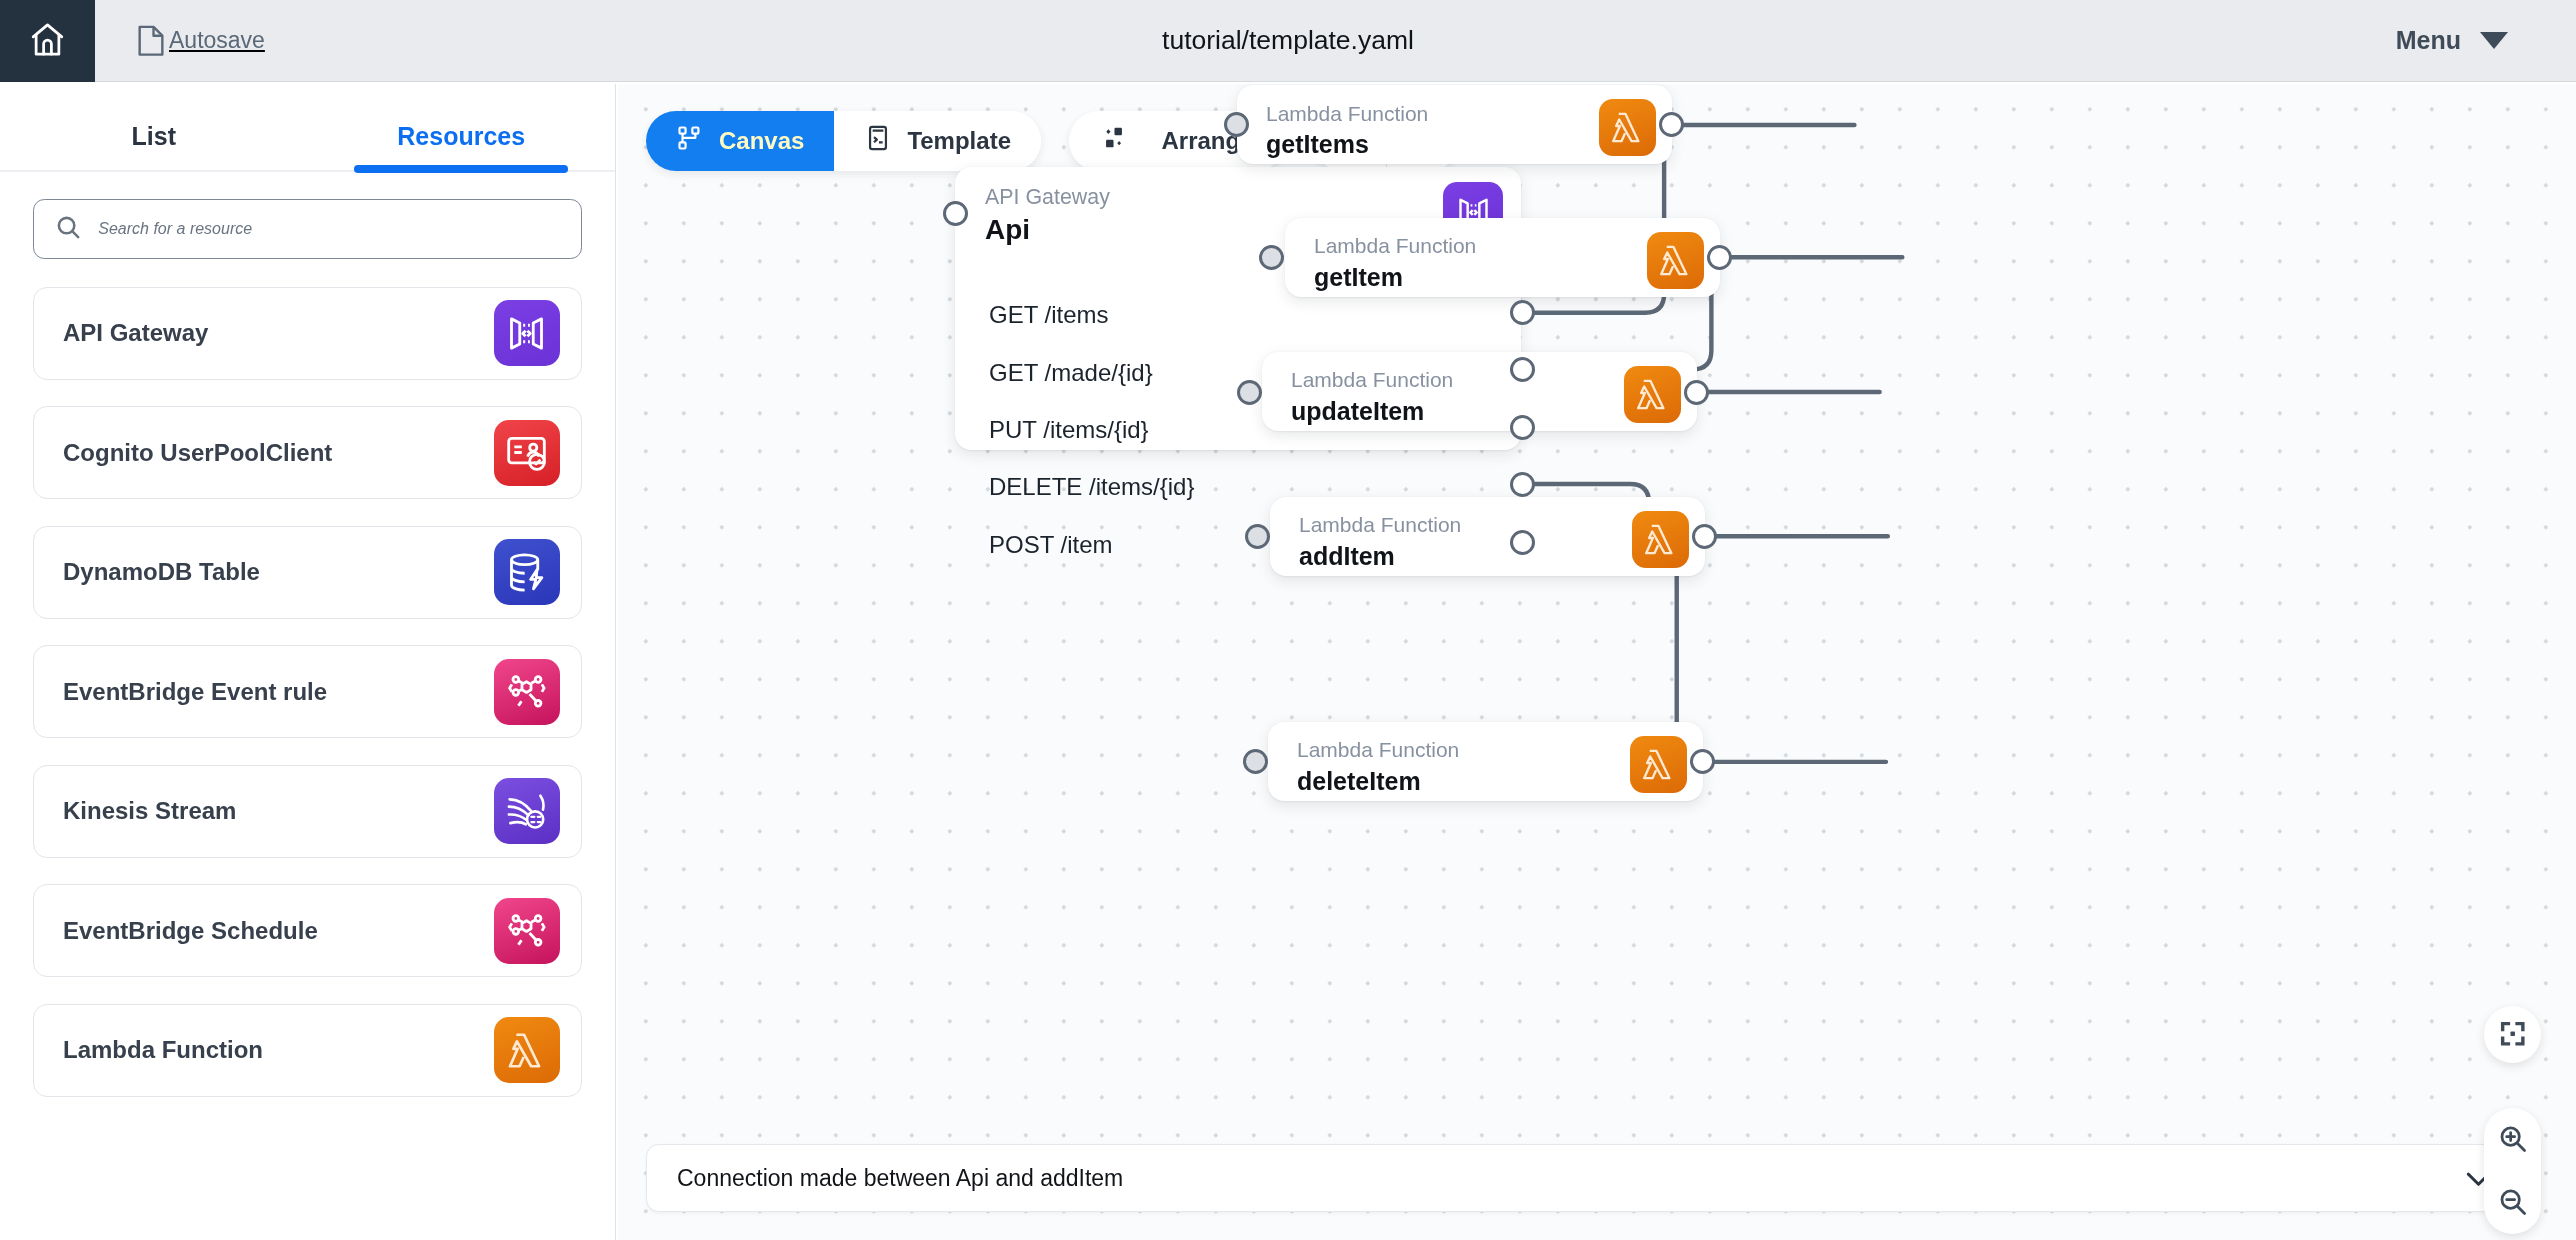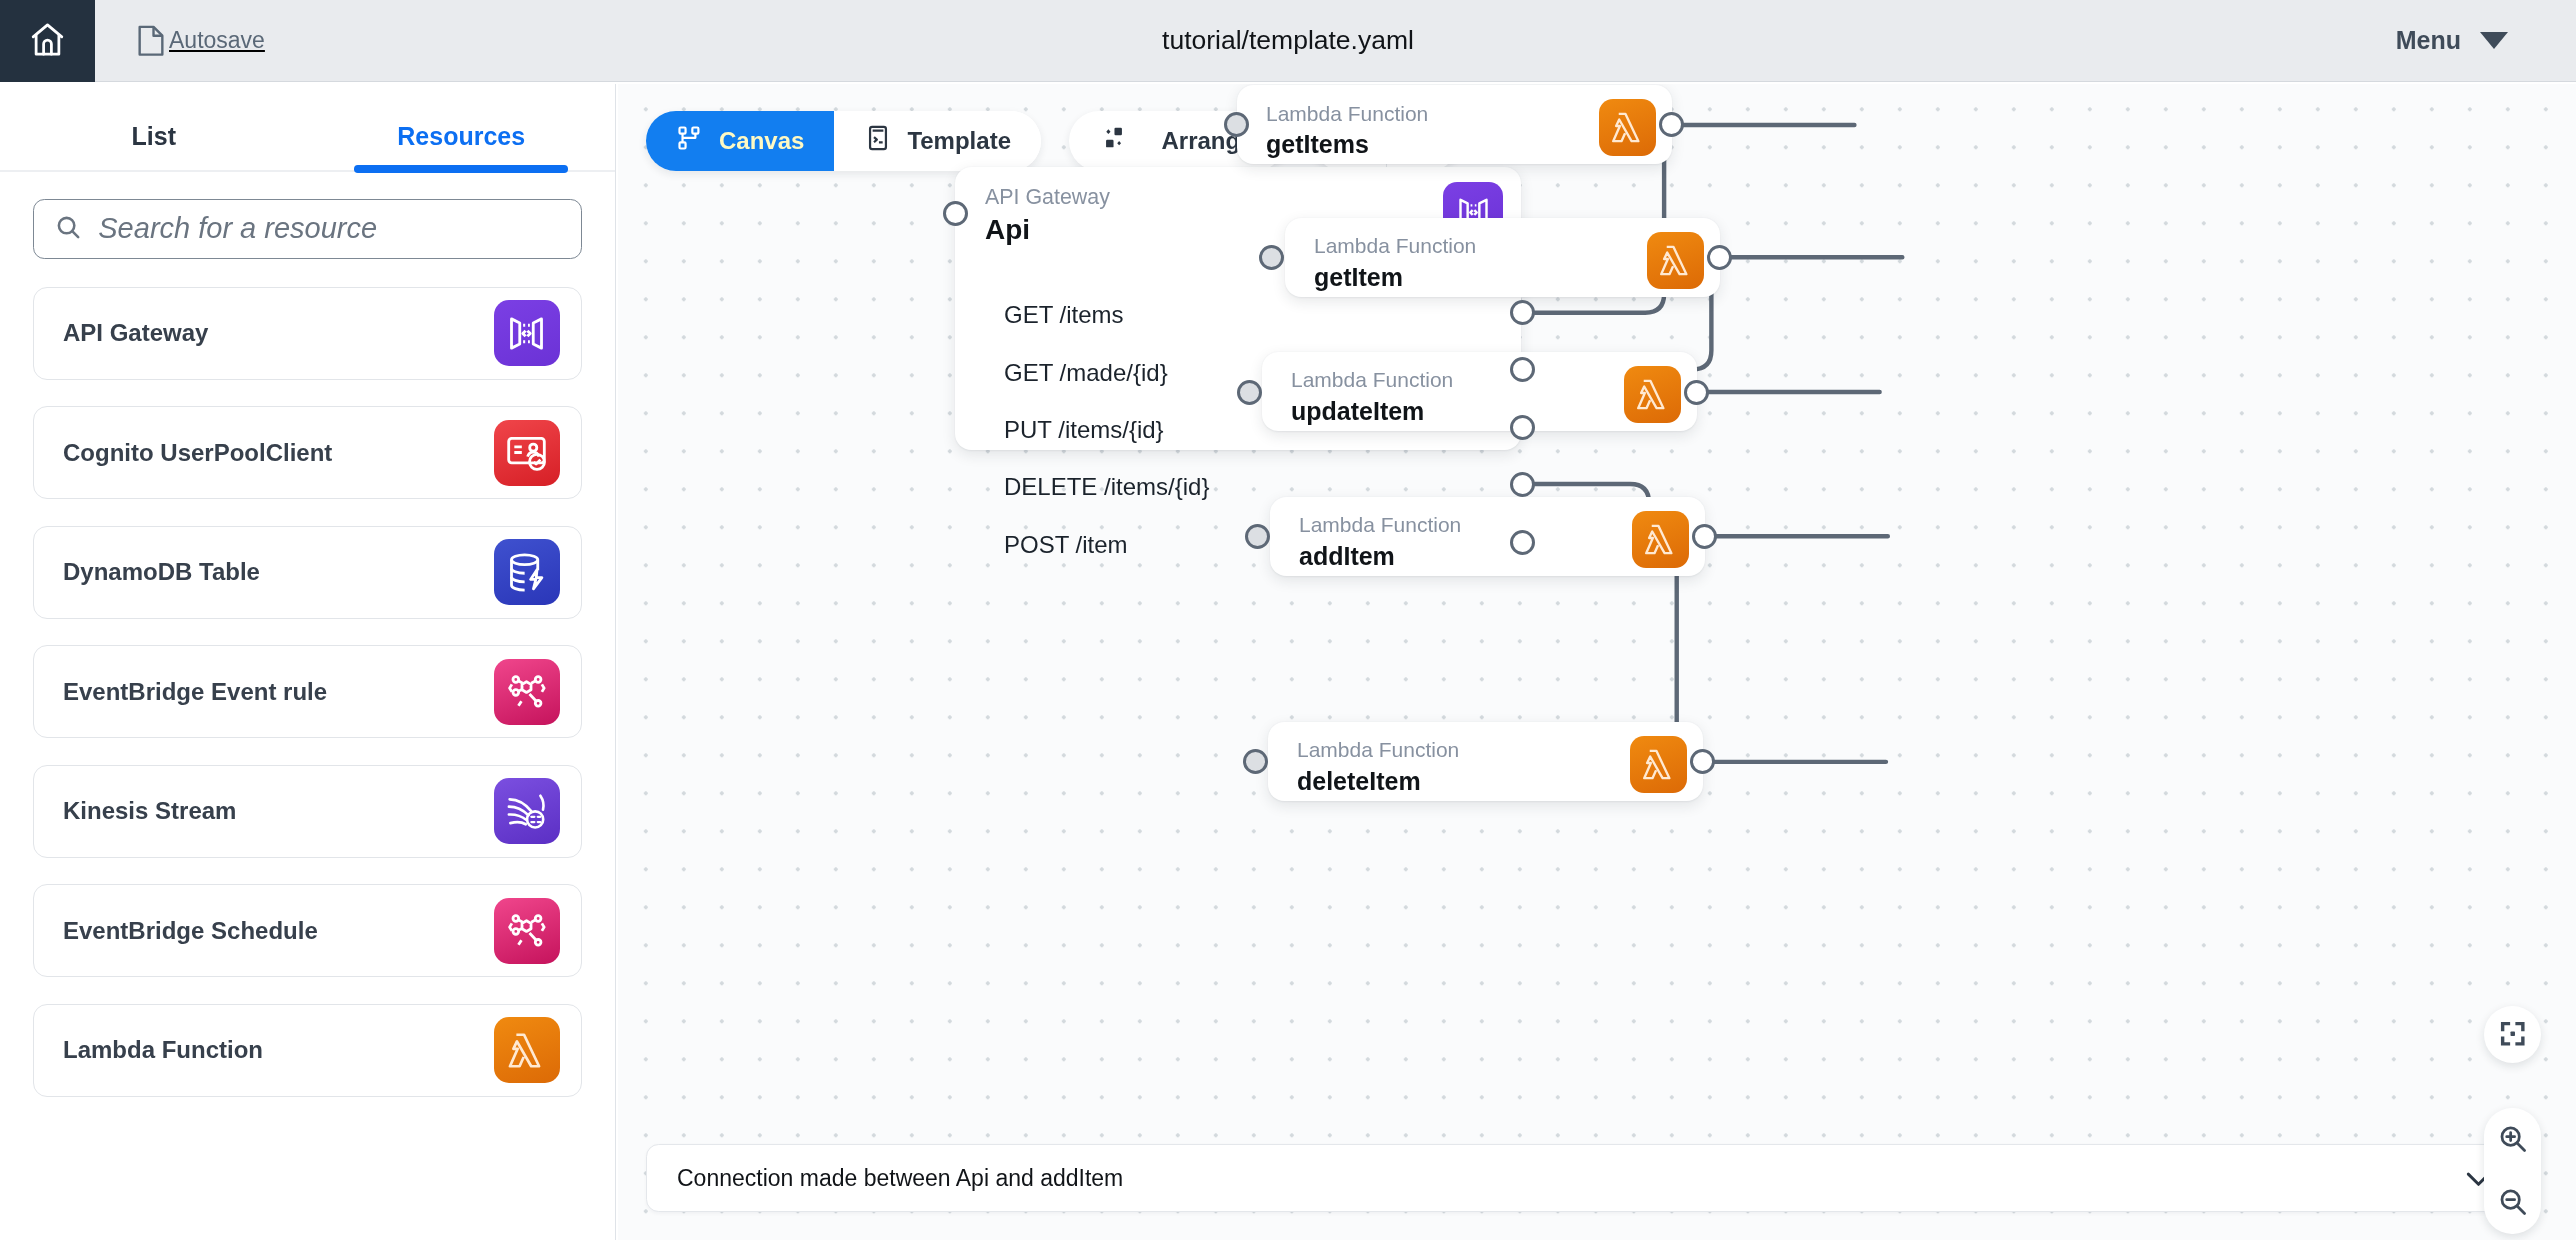--- a/index.html
+++ b/index.html
@@ -64,21 +64,21 @@
     bottom:-2.5px; width:214px; height:7.6px; background:#0c6ff2; border-radius:3.8px;
   }
   .searchwrap { padding:26.5px 33px 0 33px; }
   .searchbox {
     height:60px; border:1.9px solid #7d8894; border-radius:11.3px;
     display:flex; align-items:center; gap:16.4px; padding:0 21.4px; cursor:text;
   }
   .searchbox svg { width:26.5px; height:26.5px; flex:0 0 26.5px; }
   .searchbox input {
     border:none; outline:none; background:transparent;
-    font-size:29px; font-style:italic; color:#000000;
+    font-size:16px; font-style:italic; color:#000000;
     font-family:"Liberation Sans", sans-serif; width:100%;
   }
   .searchbox input::placeholder { color:#6a7480; font-style:italic; }
 
   .reslist { padding:28px 33px 0 33px; }
   .rescard {
     height:93px; border:1.9px solid #e2e5e9; border-radius:14px;
     margin-bottom:26.5px; display:flex; align-items:center;
     padding:0 21.4px 0 29px; cursor:pointer; background:#fff;
   }
@@ -151,21 +151,21 @@
     width:57px; height:57px; border-radius:14px;
     display:flex; align-items:center; justify-content:center;
   }
   .node .nicon svg { width:39px; height:39px; }
 
   .apinode { left:337px; top:83px; width:566px; height:283px; }
   .apinode .ntype { left:30px; top:17.6px; font-size:21.4px; }
   .apinode .nname { left:30px; top:47px; font-size:28px; }
   .apinode .nicon { right:17.6px; top:15px; width:60px; height:60px; }
   .route {
-    position:absolute; left:49px; font-size:24px; color:#1b232c; white-space:nowrap;
+    position:absolute; left:34px; font-size:24px; color:#1b232c; white-space:nowrap;
   }
 
   
   .port {
     position:absolute; width:25px; height:25px; border-radius:50%;
     border:3.2px solid #5d6876; background:#fff; z-index:5; cursor:pointer;
   }
   .port.filled { background:#dcdfe3; }
 
   .edges { position:absolute; left:0; top:0; width:1958px; height:1156px; z-index:2; pointer-events:none; }

